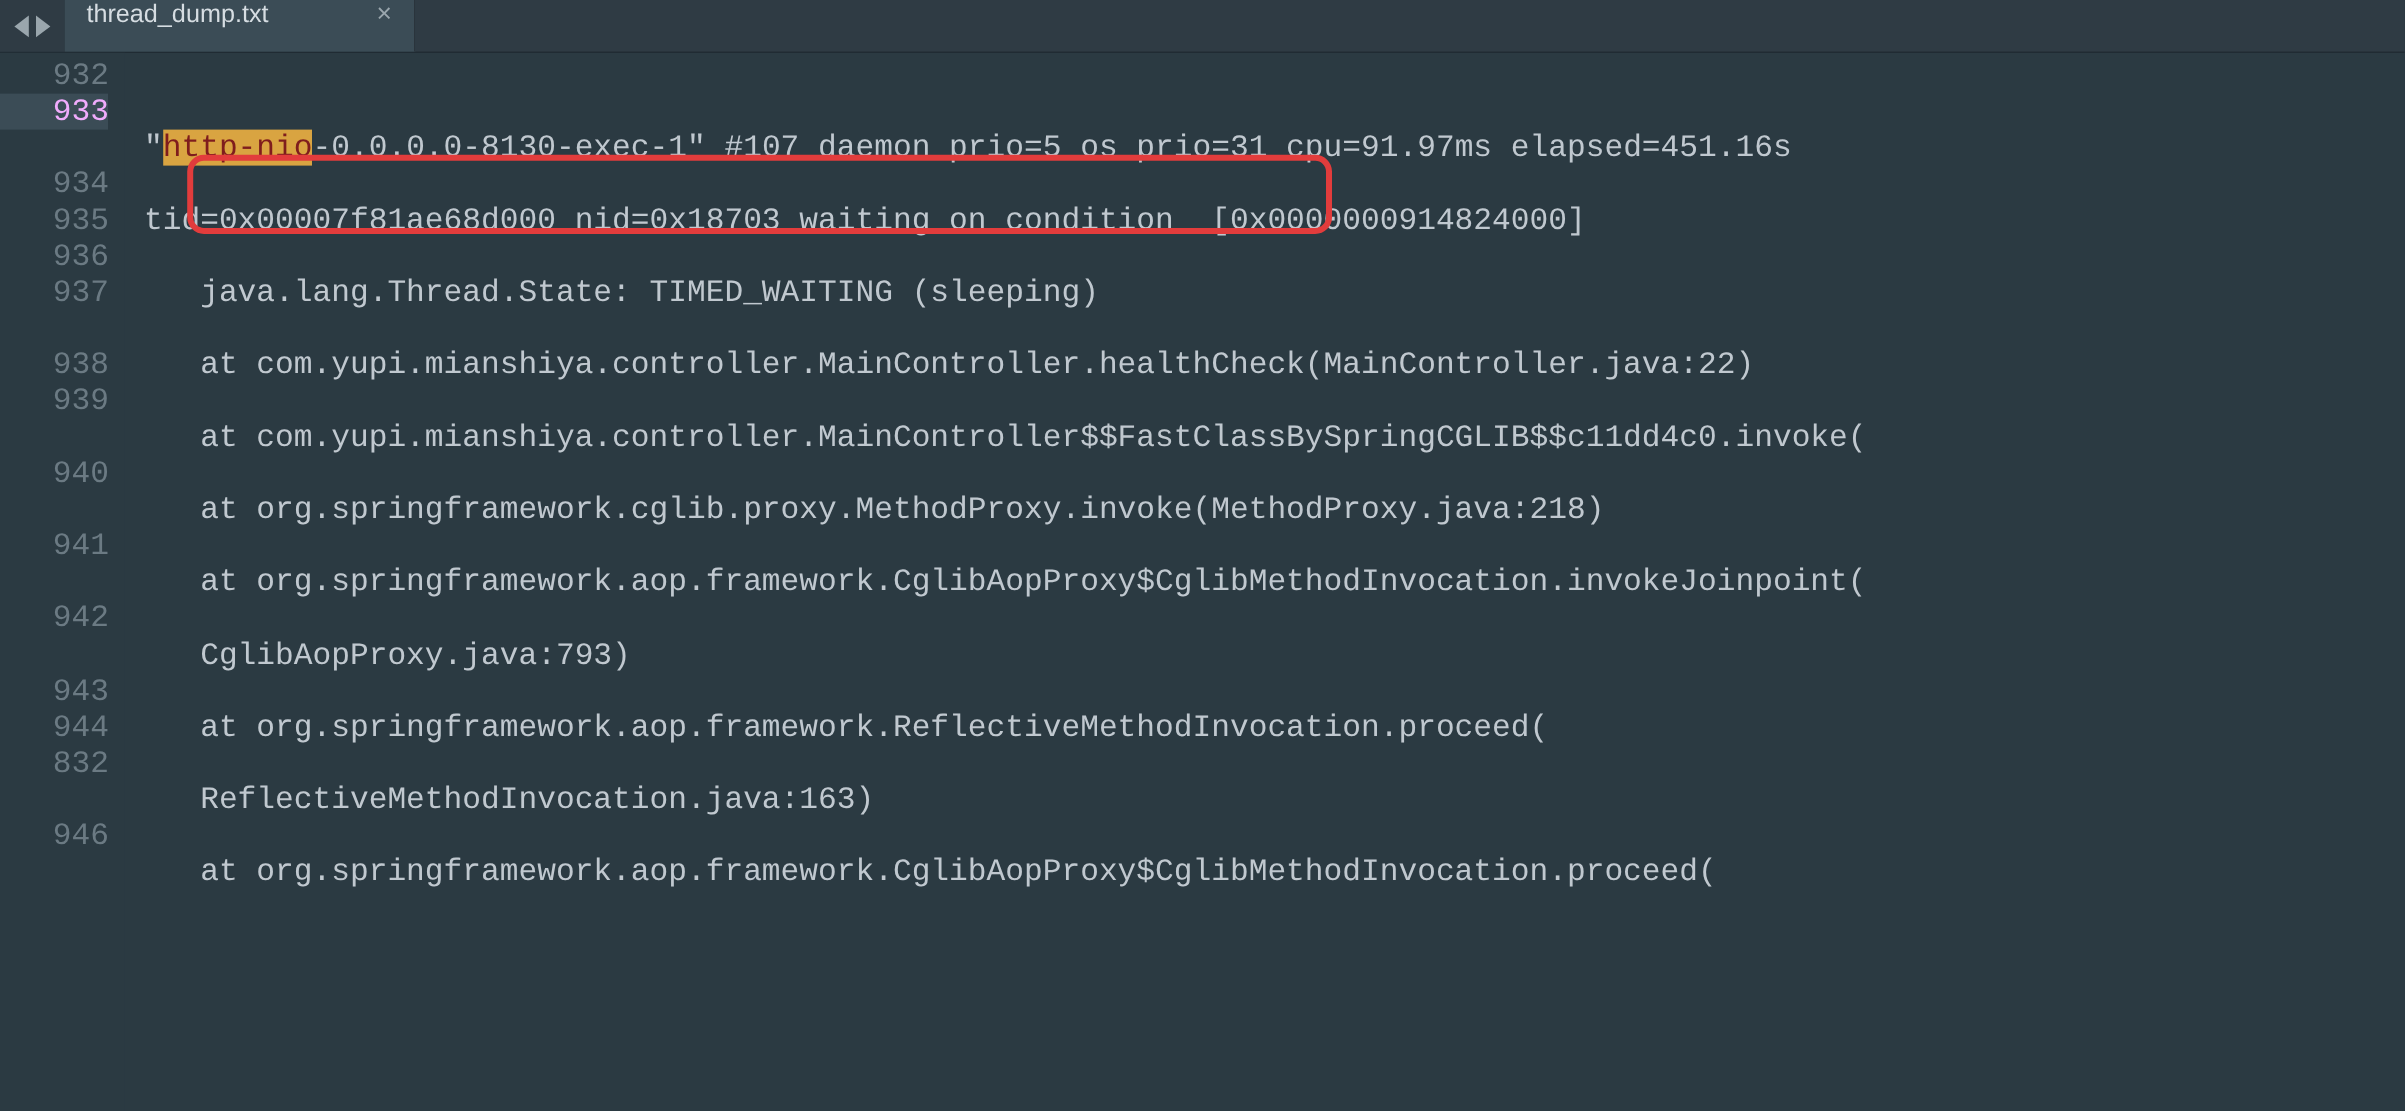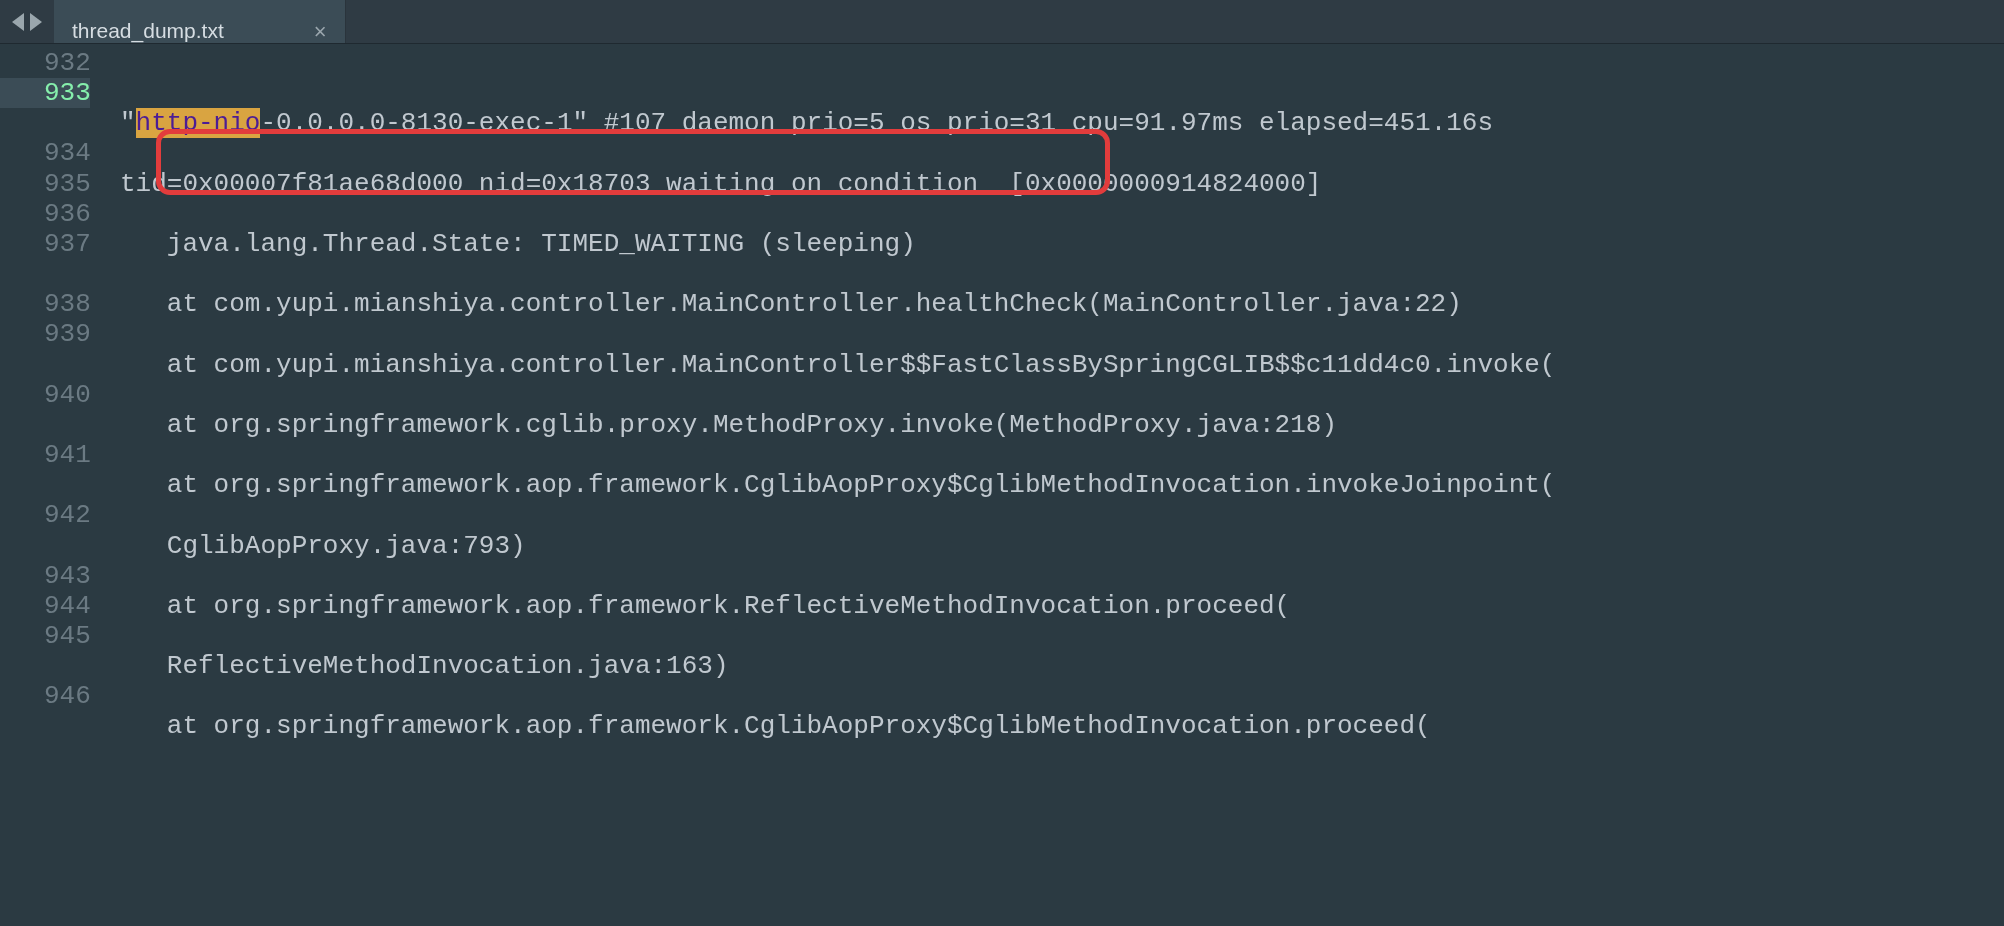--- a/index.html
+++ b/index.html
@@ -27,21 +27,21 @@
   }
   .nav-arrow {
     width: 0; height: 0;
     border-top: 9px solid transparent;
     border-bottom: 9px solid transparent;
   }
   .nav-left { border-right: 12px solid #9aa6ad; }
   .nav-right { border-left: 12px solid #9aa6ad; }
   .tab {
     display: flex;
-    align-items: flex-end;
+    align-items: flex-start;
     background: #3b4c56;
     padding: 0 18px;
     gap: 90px;
     border-right: 1px solid #2a343c;
   }
   .tab-title { color: #d6dde2; font-size: 21px; font-family: -apple-system, Helvetica, Arial, sans-serif; }
   .tab-close {
     color: #9aa6ad; font-size: 22px; font-family: Arial, sans-serif;
     line-height: 1;
   }
@@ -54,30 +54,30 @@
   .gutter {
     background: #2b3a42;
     color: #6b7a83;
     text-align: right;
     padding: 4px 14px 0 0;
     width: 104px;
     flex-shrink: 0;
     user-select: none;
   }
   .gutter .gline { white-space: pre; padding-left: 44px; }
-  .gutter .active { background: #3b4c56; color: #86efac; }
+  .gutter .active { background: #3b4c56; color: #f0abfc; }
   .code {
     padding: 4px 0 0 16px;
     white-space: pre;
     color: #c0c8cf;
   }
   .code .cline { display: block; }
   .highlight {
     background: #d9a441;
-    color: #4c1d95;
+    color: #7f1d1d;
     padding: 0 0px;
   }
   .redbox {
     position: absolute;
     border: 5px solid #e23c3c;
     border-radius: 14px;
     pointer-events: none;
   }
   .wrap { position: relative; }
 </style>
@@ -110,21 +110,21 @@
         <div class="gline">939</div>
         <div class="gline"> </div>
         <div class="gline">940</div>
         <div class="gline"> </div>
         <div class="gline">941</div>
         <div class="gline"> </div>
         <div class="gline">942</div>
         <div class="gline"> </div>
         <div class="gline">943</div>
         <div class="gline">944</div>
-        <div class="gline">945</div>
+        <div class="gline">832</div>
         <div class="gline"> </div>
         <div class="gline">946</div>
         <div class="gline"> </div>
       </div>
     <div class="code">
 <span class="cline"></span>
 <span class="cline"><span>"</span><span class="highlight">http-nio</span><span>-0.0.0.0-8130-exec-1" #107 daemon prio=5 os_prio=31 cpu=91.97ms elapsed=451.16s</span></span>
 <span class="cline">tid=0x00007f81ae68d000 nid=0x18703 waiting on condition  [0x0000000914824000]</span>
 <span class="cline">   java.lang.Thread.State: TIMED_WAITING (sleeping)</span>
 <span class="cline">   at com.yupi.mianshiya.controller.MainController.healthCheck(MainController.java:22)</span>

